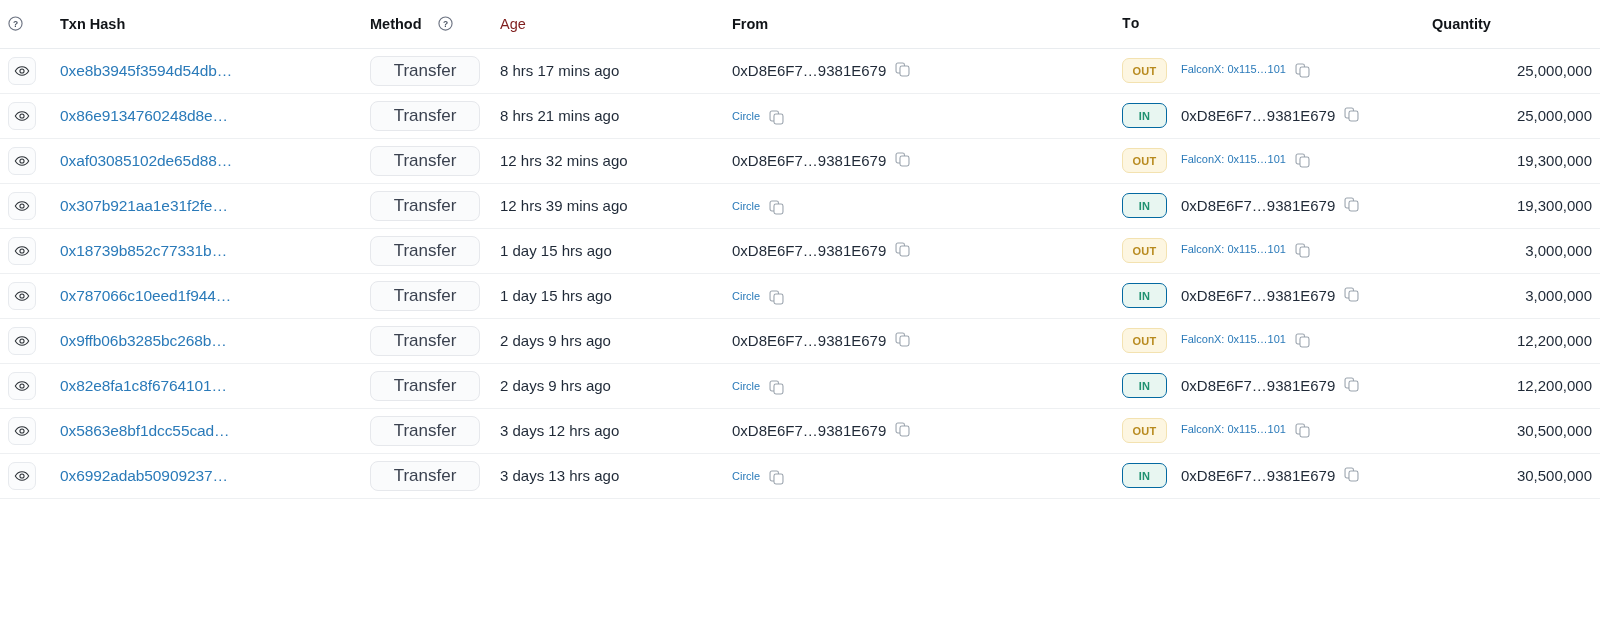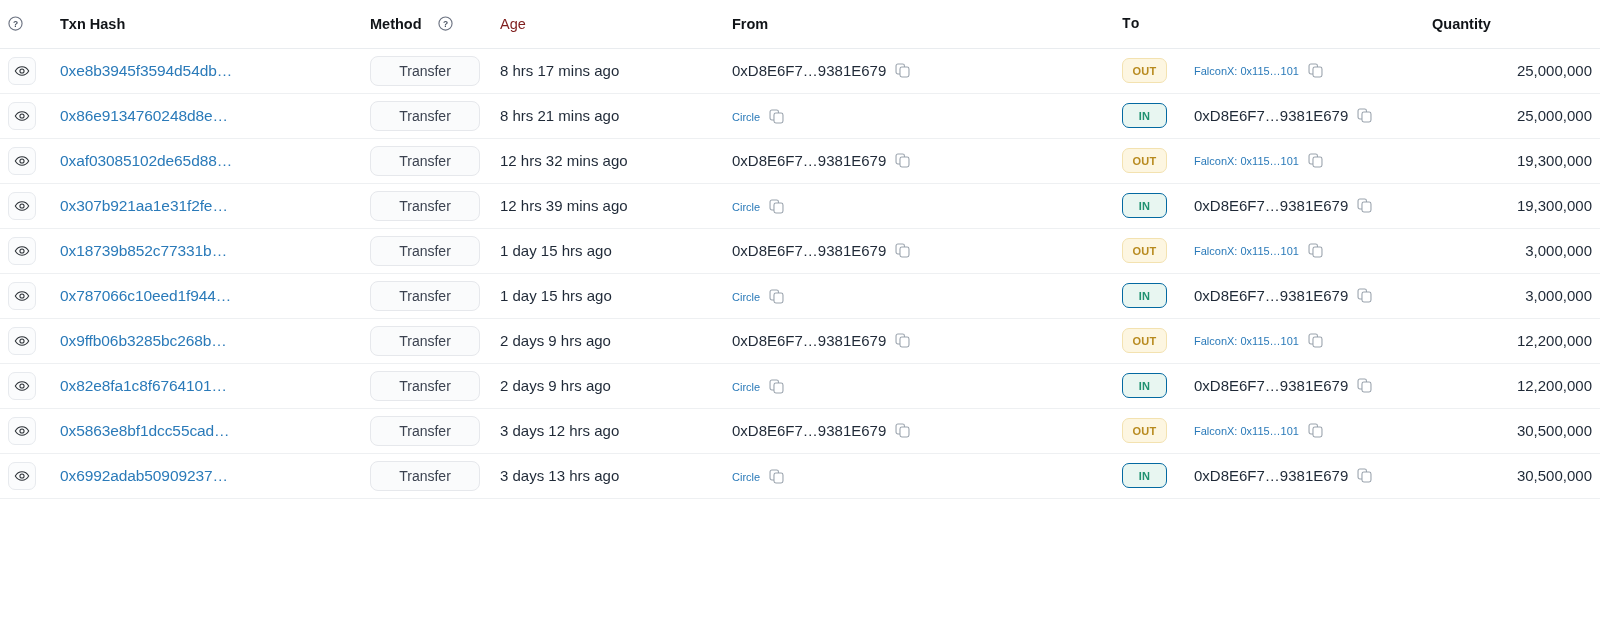--- a/index.html
+++ b/index.html
@@ -111,28 +111,28 @@
     display: inline-flex;
     align-items: center;
     justify-content: center;
     min-width: 110px;
     height: 30px;
     padding: 0 12px;
     border: 1px solid #e6e8ec;
     border-radius: 8px;
     background: #fafbfc;
     color: #3b4250;
-    font-size: 14px;
+    font-size: 17px;
     cursor: pointer;
   }
 
   
   .addr-wrap {
     display: inline-flex;
-    align-items: center;
+    align-items: flex-start;
     gap: 9px;
   }
   .addr-plain {
     color: #1f2937;
     font-size: 15px;
   }
   .addr-link {
     color: #2a7ab9;
     text-decoration: none;
     font-size: 11px;
@@ -152,21 +152,21 @@
   .dir-badge {
     display: inline-flex;
     align-items: center;
     justify-content: center;
     width: 45px;
     height: 25px;
     border-radius: 7px;
     font-size: 11px;
     font-weight: 700;
     letter-spacing: 0.3px;
-    margin-right: 27px;
+    margin-right: 14px;
     vertical-align: middle;
     flex: none;
   }
   .dir-out {
     background: #fdf6e1;
     border: 1px solid #f3e2b0;
     color: #b88a1e;
   }
   .dir-in {
     background: #e8f6f1;

